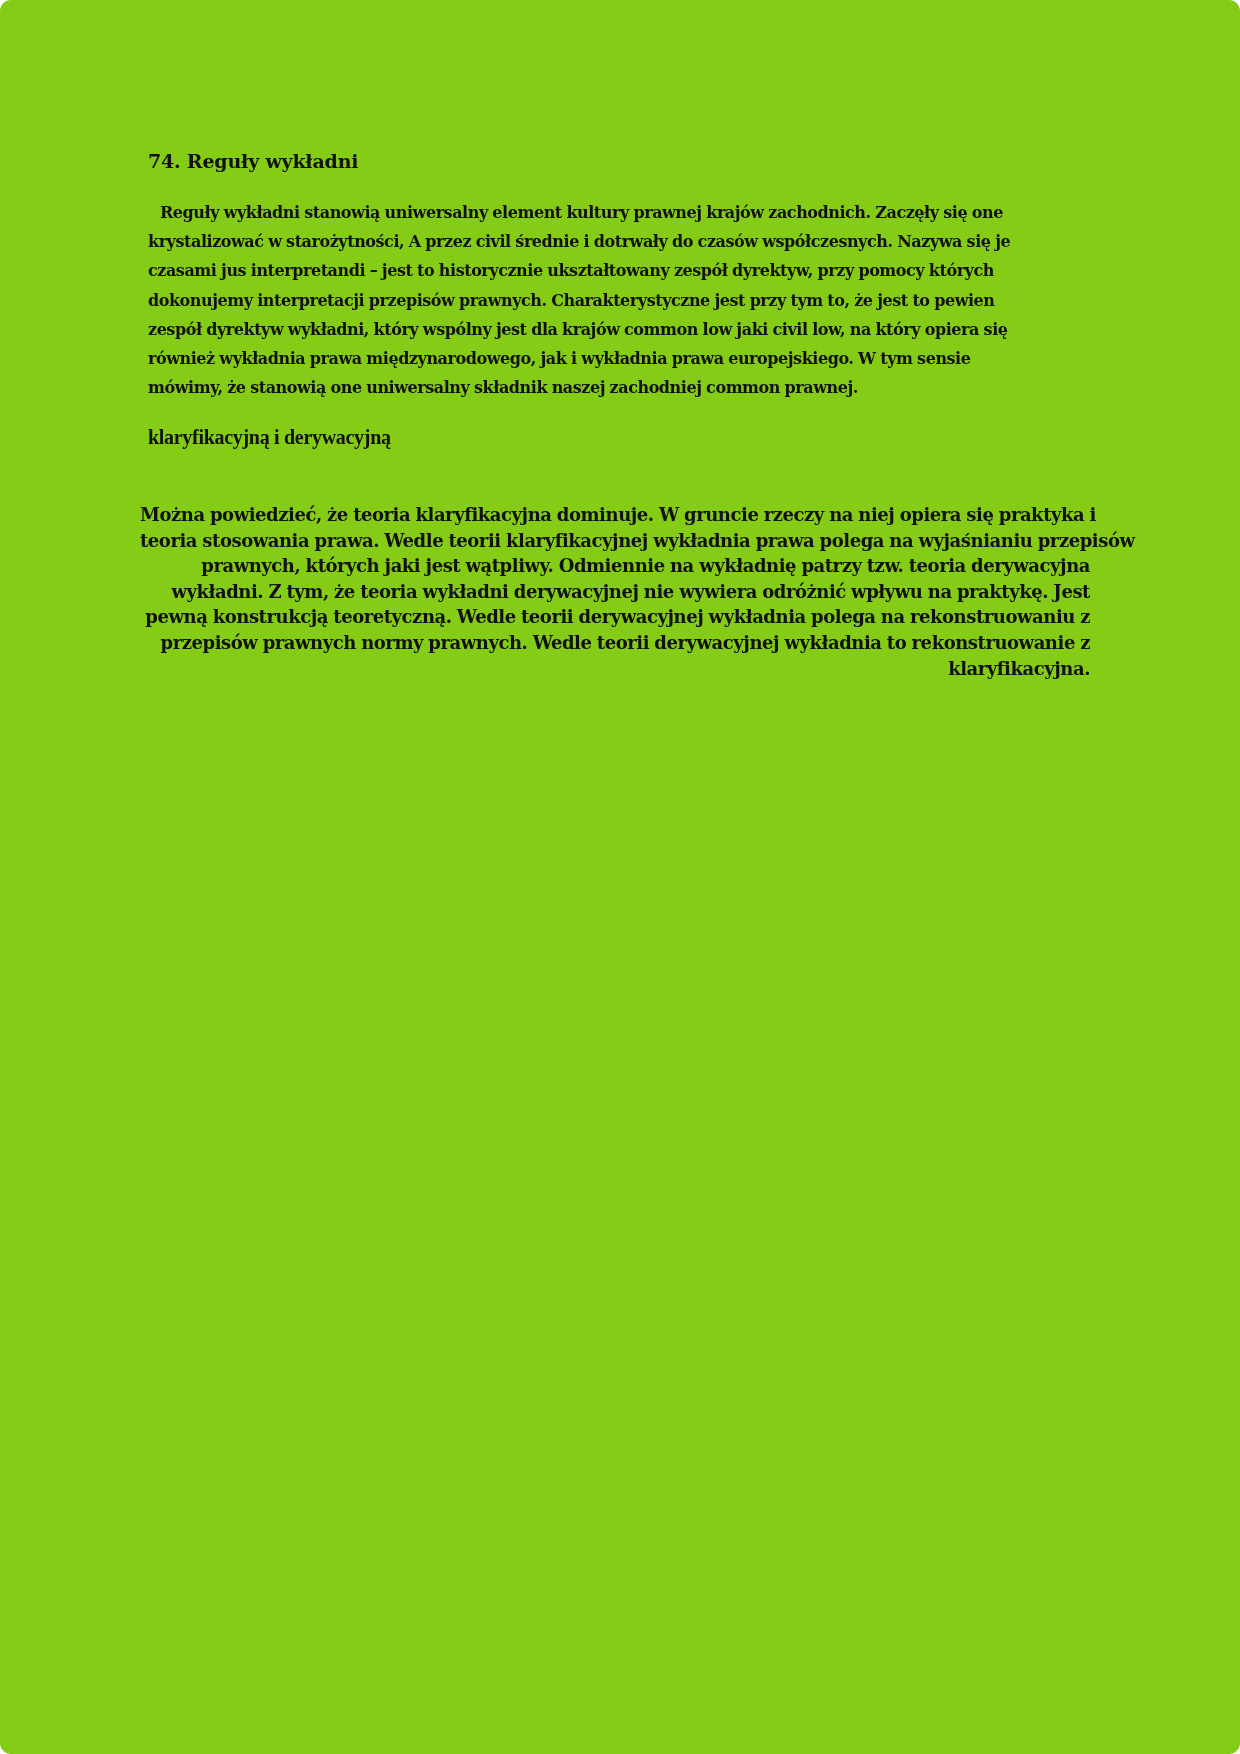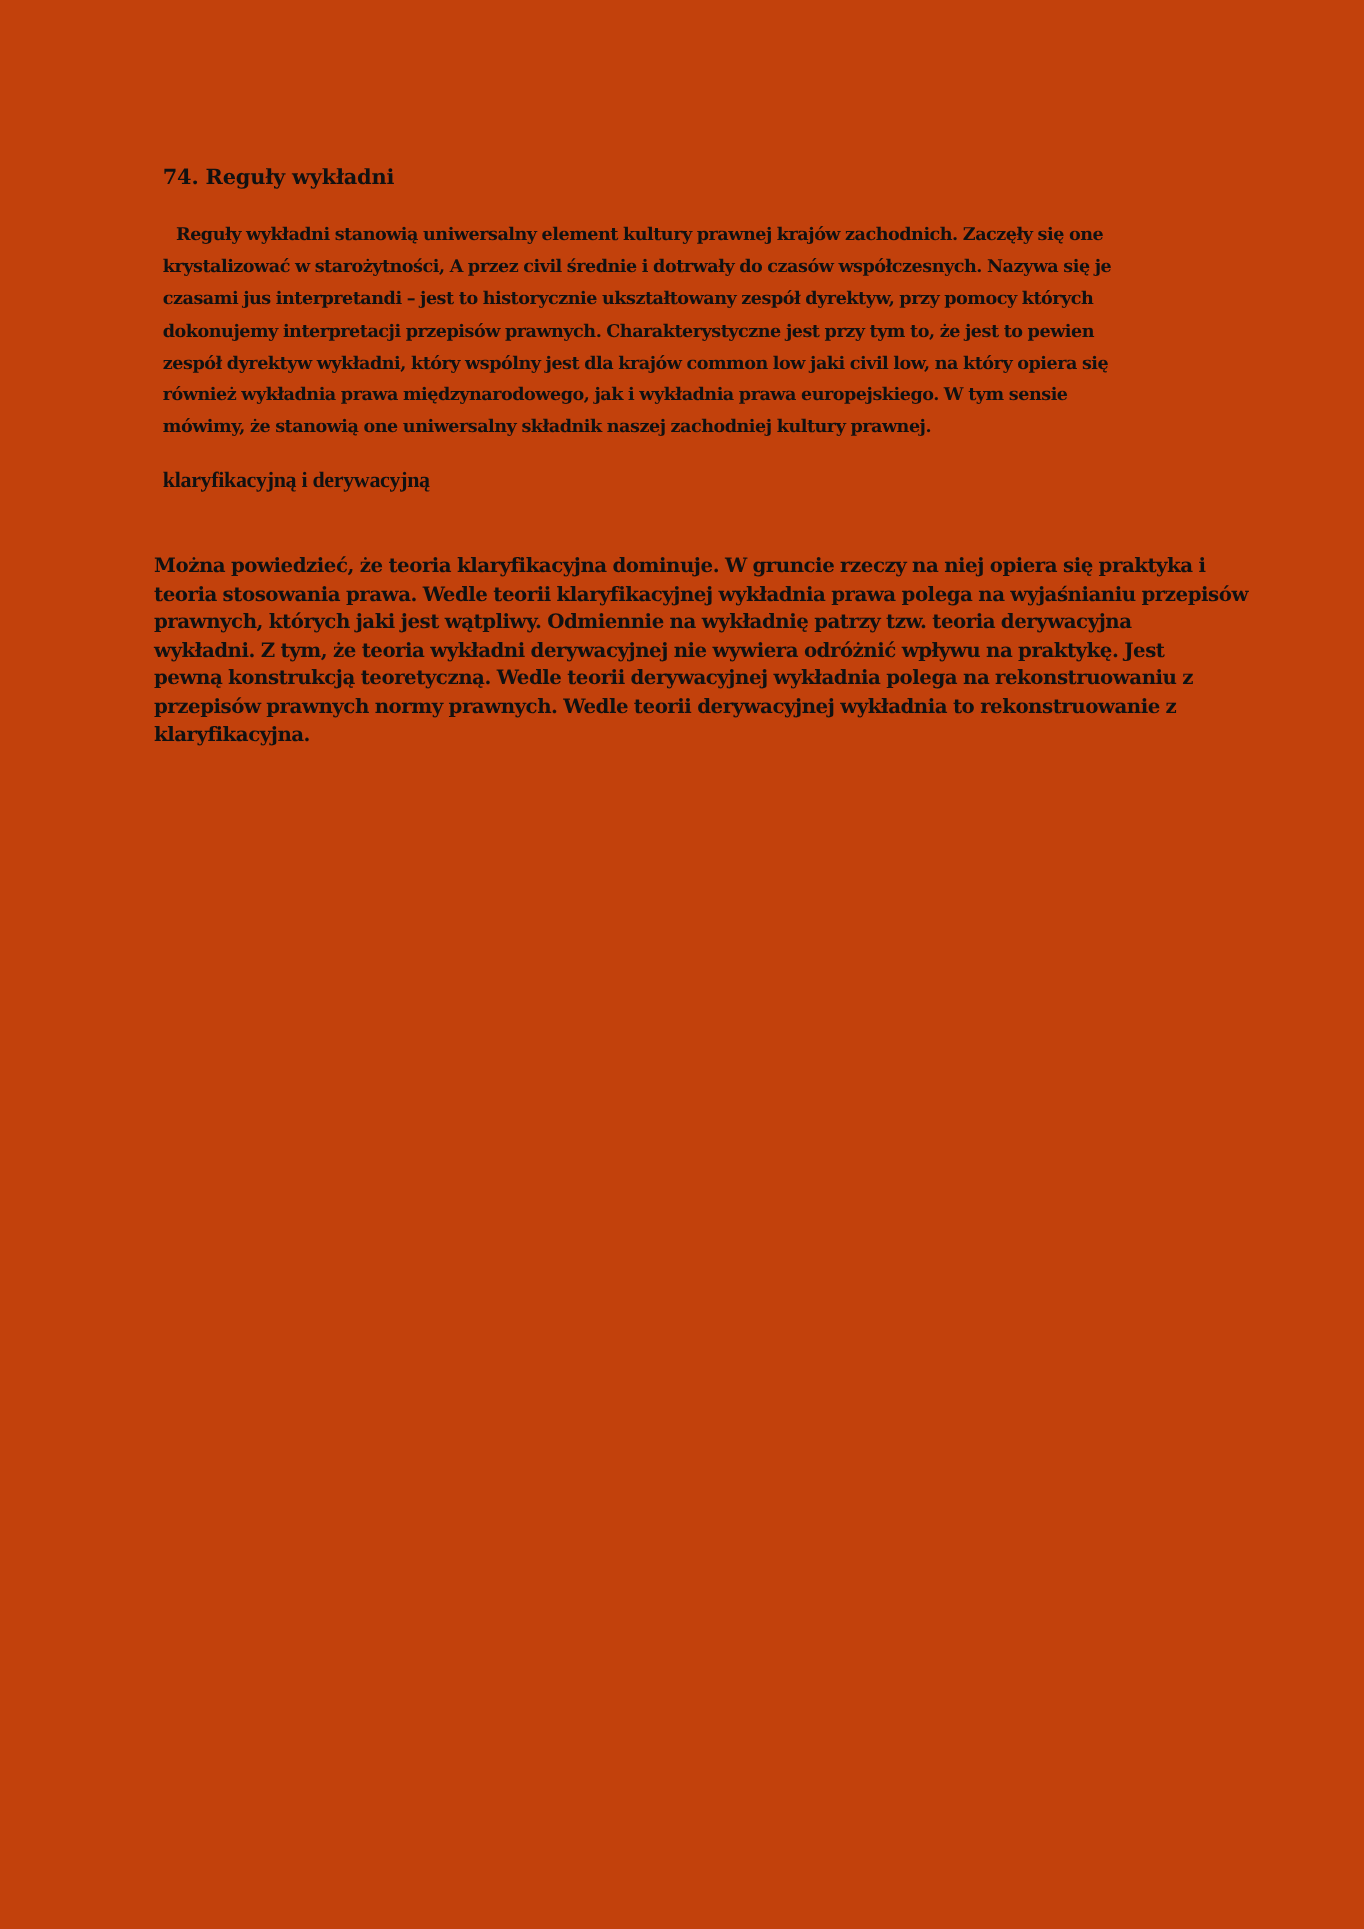--- a/index.html
+++ b/index.html
@@ -13,21 +13,22 @@
       position: relative;
       overflow: hidden;
       font-family: "DejaVu Serif", "Liberation Serif", serif;
       color: #111111;
     }
     .page {
       position: absolute;
       left: 0; top: 0;
       width: 1240px;
       height: 1754px;
-      background: #c2410c;
+      background: #84cc16;
+      border-radius: 11px;
     }
     .heading {
       position: absolute;
       left: 148px;
       top: 149px;
       font-size: 19px;
       font-weight: bold;
       line-height: 24px;
       white-space: nowrap;
       letter-spacing: -0.2px;
@@ -55,21 +56,21 @@
       font-weight: bold;
       line-height: 29.5px;
       letter-spacing: -0.3px;
     }
     .p2 .line { display: block; white-space: nowrap; }
     .p3 {
       position: absolute;
       left: 140px;
       top: 502px;
       width: 950px;
-      text-align: left;
+      text-align: right;
       font-size: 18px;
       font-weight: bold;
       line-height: 25.6px;
       letter-spacing: -0.45px;
       word-spacing: -0.5px;
     }
     .p3 .line { display: block; white-space: nowrap; }
   </style>
 </head>
 <body>
@@ -78,21 +79,21 @@
 
   <div class="heading">74. Reguły wykładni</div>
 
   <div class="p1">
     <span class="line first">Reguły wykładni stanowią uniwersalny element kultury prawnej krajów zachodnich. Zaczęły się one</span>
     <span class="line">krystalizować w starożytności, A przez civil średnie i dotrwały do czasów współczesnych. Nazywa się je</span>
     <span class="line">czasami jus interpretandi – jest to historycznie ukształtowany zespół dyrektyw, przy pomocy których</span>
     <span class="line">dokonujemy interpretacji przepisów prawnych. Charakterystyczne jest przy tym to, że jest to pewien</span>
     <span class="line">zespół dyrektyw wykładni, który wspólny jest dla krajów common low jaki civil low, na który opiera się</span>
     <span class="line">również wykładnia prawa międzynarodowego, jak i wykładnia prawa europejskiego. W tym sensie</span>
-    <span class="line">mówimy, że stanowią one uniwersalny składnik naszej zachodniej kultury prawnej.</span>
+    <span class="line">mówimy, że stanowią one uniwersalny składnik naszej zachodniej common prawnej.</span>
   </div>
 
   <div class="p2">
     <span class="line">klaryfikacyjną i derywacyjną</span>
   </div>
 
   <div class="p3">
     <span class="line">Można powiedzieć, że teoria klaryfikacyjna dominuje. W gruncie rzeczy na niej opiera się praktyka i</span>
     <span class="line">teoria stosowania prawa. Wedle teorii klaryfikacyjnej wykładnia prawa polega na wyjaśnianiu przepisów</span>
     <span class="line">prawnych, których jaki jest wątpliwy.  Odmiennie na wykładnię patrzy tzw. teoria derywacyjna</span>

